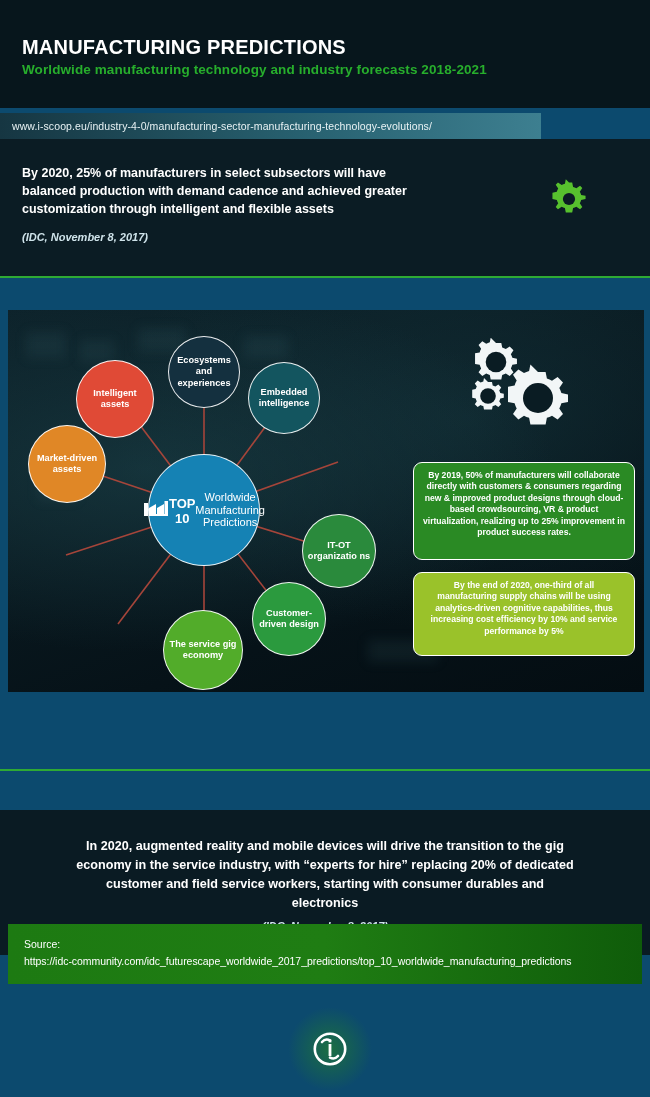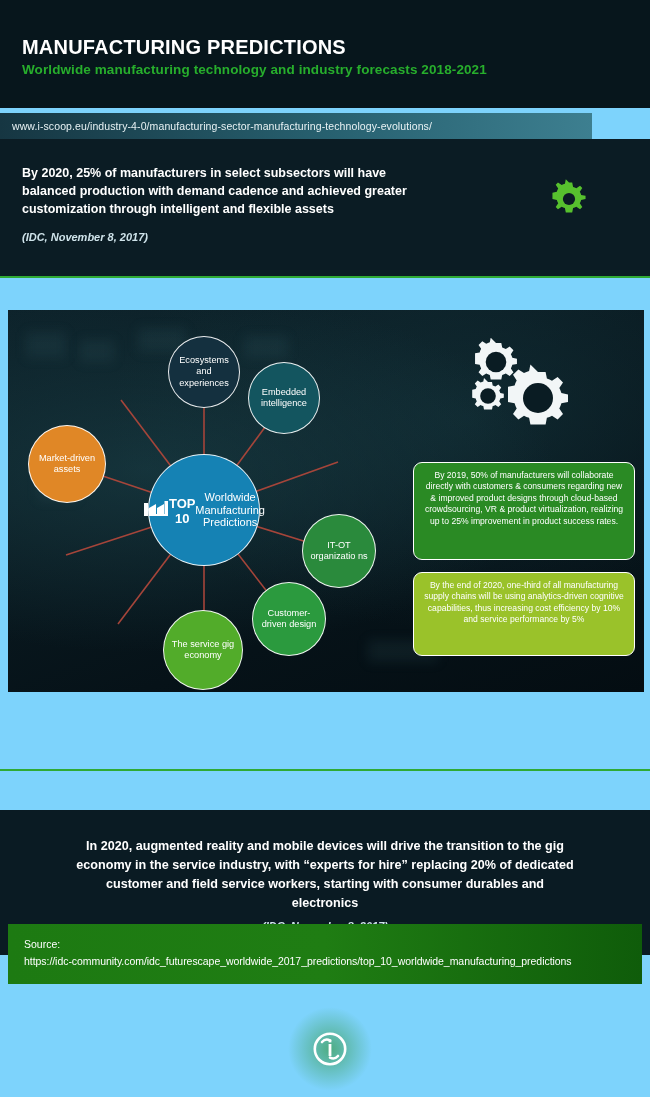--- a/index.html
+++ b/index.html
@@ -4,21 +4,21 @@
 <style>
   html, body {
     margin: 0;
     padding: 0;
     background: #0a1a20;
   }
   #page {
     position: relative;
     width: 650px;
     height: 1097px;
-    background: #7dd3fc;
+    background: #0c4a6e;
     font-family: "Liberation Sans", sans-serif;
     overflow: hidden;
   }
 
   
   #header {
     position: absolute;
     left: 0; top: 0;
     width: 650px; height: 108px;
     background: #07161c;
@@ -37,21 +37,21 @@
     color: #27ae2c;
     font-size: 13.5px;
     font-weight: bold;
     letter-spacing: 0.1px;
   }
 
   
   #url-bar {
     position: absolute;
     left: 0; top: 113px;
-    width: 592px; height: 26px;
+    width: 541px; height: 26px;
     background: linear-gradient(90deg, #163642 0%, #27606f 55%, #3d7f90 100%);
     display: flex;
     align-items: center;
   }
   #url-text {
     color: #e8f2f4;
     font-size: 10.5px;
     margin-left: 12px;
     letter-spacing: 0.1px;
   }
@@ -117,20 +117,21 @@
     border: 1.5px solid rgba(255,255,255,0.92);
     box-sizing: border-box;
     display: flex;
     align-items: center;
     justify-content: center;
     text-align: center;
     color: #ffffff;
     line-height: 11.5px;
     font-size: 9.2px;
     padding: 3px;
+    font-weight: bold;
   }
   .node-center {
     border-radius: 50%;
     border: 1.5px solid rgba(255,255,255,0.9);
     box-sizing: border-box;
     position: absolute;
     display: flex;
     align-items: center;
     justify-content: center;
     color: #ffffff;
@@ -151,21 +152,21 @@
   .callout {
     position: absolute;
     border-radius: 9px;
     border: 1.5px solid #ffffff;
     box-sizing: border-box;
     color: #ffffff;
     font-size: 8.6px;
     line-height: 11.4px;
     text-align: center;
     padding: 7px 9px;
-    font-weight: 400;
+    font-weight: 700;
   }
   #callout-1 { background: #2a8a24; }
   #callout-2 { background: #9ac22a; }
 
   #gears-icon { position: absolute; left: 452px; top: 28px; }
 
   
   #bottom-block {
     position: absolute;
     left: 0; top: 771px;
@@ -278,20 +279,23 @@
         <line x1="196" y1="200" x2="110" y2="314"></line>
         <line x1="196" y1="200" x2="281" y2="310"></line>
         <line x1="196" y1="200" x2="196" y2="342"></line>
       </g>
     </svg>
 
     <div class="node" style="left:160px; top:26px; width:72px; height:72px; background:#14303f;">
       <span>Ecosystems and experiences</span>
     </div>
 
+    <div class="node" style="left:68px; top:50px; width:78px; height:78px; background:#e04a36;">
+      <span>Intelligent assets</span>
+    </div>
 
     <div class="node" style="left:240px; top:52px; width:72px; height:72px; background:#13555f;">
       <span>Embedded intelligence</span>
     </div>
 
     <div class="node" style="left:20px; top:115px; width:78px; height:78px; background:#e08726;">
       <span>Market-driven assets</span>
     </div>
 
 

